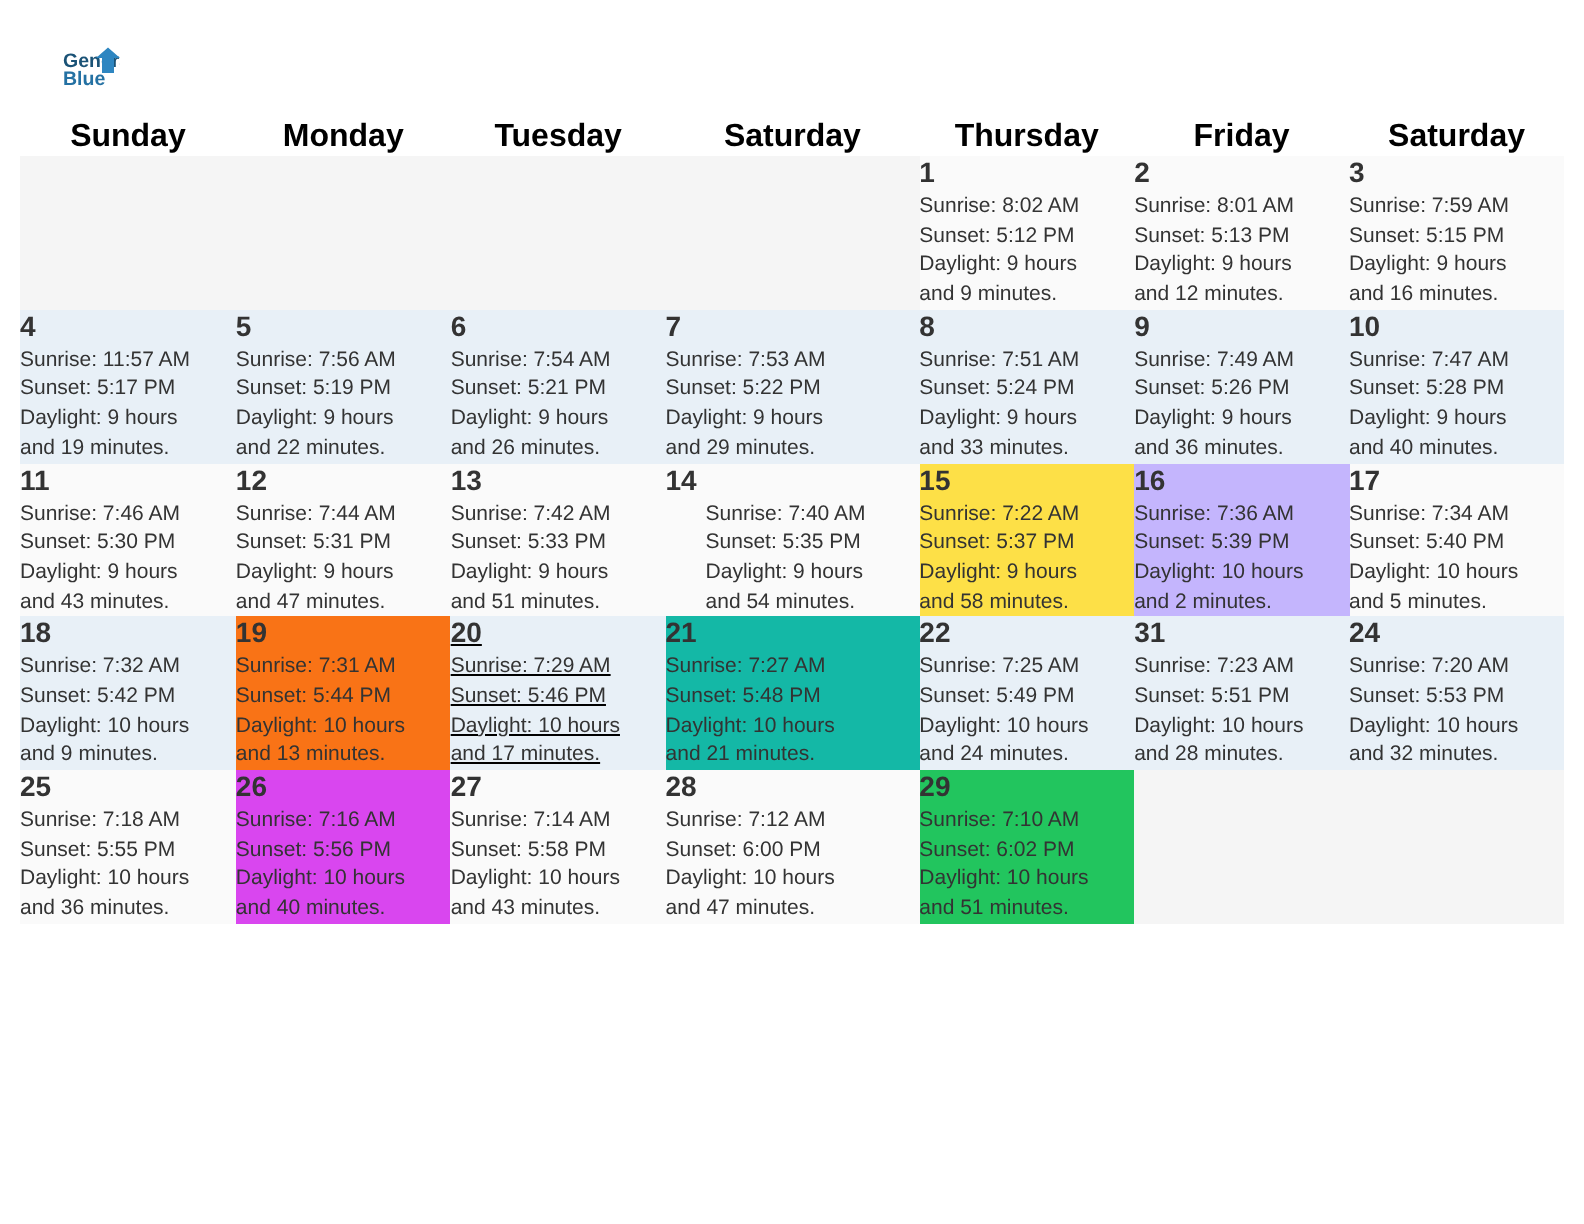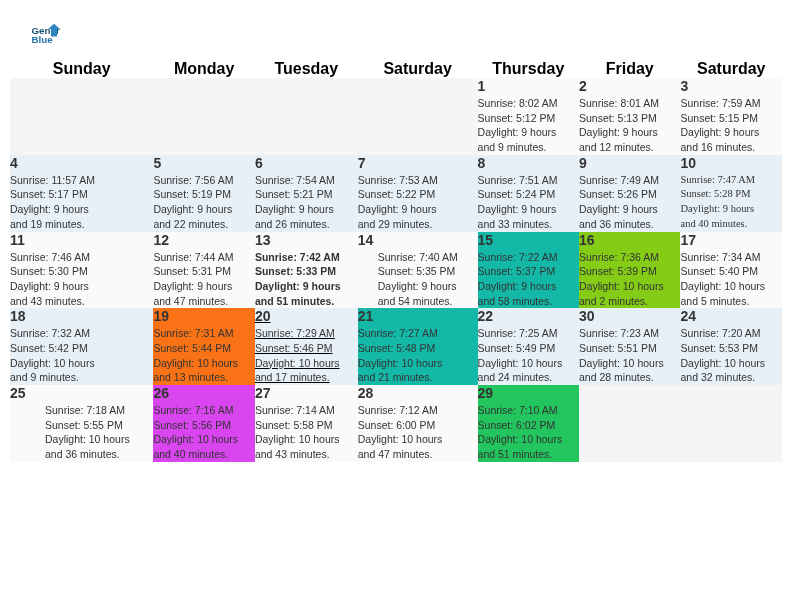--- a/index.html
+++ b/index.html
@@ -119,21 +119,21 @@
         </td>
         <td style="background-color: rgb(232, 240, 247);">
           <span class="day-num">9</span>
           <div class="day-info" style="white-space: pre-line;">Sunrise: 7:49 AM
 Sunset: 5:26 PM
 Daylight: 9 hours
 and 36 minutes.</div>
         </td>
         <td style="background-color: rgb(232, 240, 247);">
           <span class="day-num">10</span>
-          <div class="day-info" style="white-space: pre-line; font-family: Liberation Serif, serif;">Sunrise: 7:47 AM
+          <div class="day-info" style="white-space: pre-line;">Sunrise: 7:47 AM
 Sunset: 5:28 PM
 Daylight: 9 hours
 and 40 minutes.</div>
         </td>
       </tr>
       <tr>
         <td style="background-color: rgb(250, 250, 250);">
           <span class="day-num">11</span>
           <div class="day-info" style="white-space: pre-line;">Sunrise: 7:46 AM
 Sunset: 5:30 PM
@@ -142,40 +142,40 @@
         </td>
         <td style="background-color: rgb(250, 250, 250);">
           <span class="day-num">12</span>
           <div class="day-info" style="white-space: pre-line;">Sunrise: 7:44 AM
 Sunset: 5:31 PM
 Daylight: 9 hours
 and 47 minutes.</div>
         </td>
         <td style="background-color: rgb(250, 250, 250);">
           <span class="day-num">13</span>
-          <div class="day-info" style="white-space: pre-line; font-weight: bold;">Sunrise: 7:42 AM
+          <div class="day-info" style="white-space: pre-line;">Sunrise: 7:42 AM
 Sunset: 5:33 PM
 Daylight: 9 hours
 and 51 minutes.</div>
         </td>
         <td style="background-color: rgb(250, 250, 250);">
           <span class="day-num">14</span>
           <div class="day-info" style="white-space: pre-line; margin-left: 20px;">Sunrise: 7:40 AM
 Sunset: 5:35 PM
 Daylight: 9 hours
 and 54 minutes.</div>
         </td>
-        <td style="background-color: #14b8a6;">
+        <td style="background-color: #fde047;">
           <span class="day-num">15</span>
           <div class="day-info" style="white-space: pre-line;">Sunrise: 7:22 AM
 Sunset: 5:37 PM
 Daylight: 9 hours
 and 58 minutes.</div>
         </td>
-        <td style="background-color: #84cc16;">
+        <td style="background-color: #c4b5fd;">
           <span class="day-num">16</span>
           <div class="day-info" style="white-space: pre-line;">Sunrise: 7:36 AM
 Sunset: 5:39 PM
 Daylight: 10 hours
 and 2 minutes.</div>
         </td>
         <td style="background-color: rgb(250, 250, 250);">
           <span class="day-num">17</span>
           <div class="day-info" style="white-space: pre-line;">Sunrise: 7:34 AM
 Sunset: 5:40 PM
@@ -213,38 +213,38 @@
 and 21 minutes.</div>
         </td>
         <td style="background-color: rgb(232, 240, 247);">
           <span class="day-num">22</span>
           <div class="day-info" style="white-space: pre-line;">Sunrise: 7:25 AM
 Sunset: 5:49 PM
 Daylight: 10 hours
 and 24 minutes.</div>
         </td>
         <td style="background-color: rgb(232, 240, 247);">
-          <span class="day-num">30</span>
+          <span class="day-num">31</span>
           <div class="day-info" style="white-space: pre-line;">Sunrise: 7:23 AM
 Sunset: 5:51 PM
 Daylight: 10 hours
 and 28 minutes.</div>
         </td>
         <td style="background-color: rgb(232, 240, 247);">
           <span class="day-num">24</span>
           <div class="day-info" style="white-space: pre-line;">Sunrise: 7:20 AM
 Sunset: 5:53 PM
 Daylight: 10 hours
 and 32 minutes.</div>
         </td>
       </tr>
       <tr>
         <td style="background-color: rgb(250, 250, 250);">
           <span class="day-num">25</span>
-          <div class="day-info" style="white-space: pre-line; margin-left: 35px;">Sunrise: 7:18 AM
+          <div class="day-info" style="white-space: pre-line;">Sunrise: 7:18 AM
 Sunset: 5:55 PM
 Daylight: 10 hours
 and 36 minutes.</div>
         </td>
         <td style="background-color: #d946ef;">
           <span class="day-num">26</span>
           <div class="day-info" style="white-space: pre-line;">Sunrise: 7:16 AM
 Sunset: 5:56 PM
 Daylight: 10 hours
 and 40 minutes.</div>

